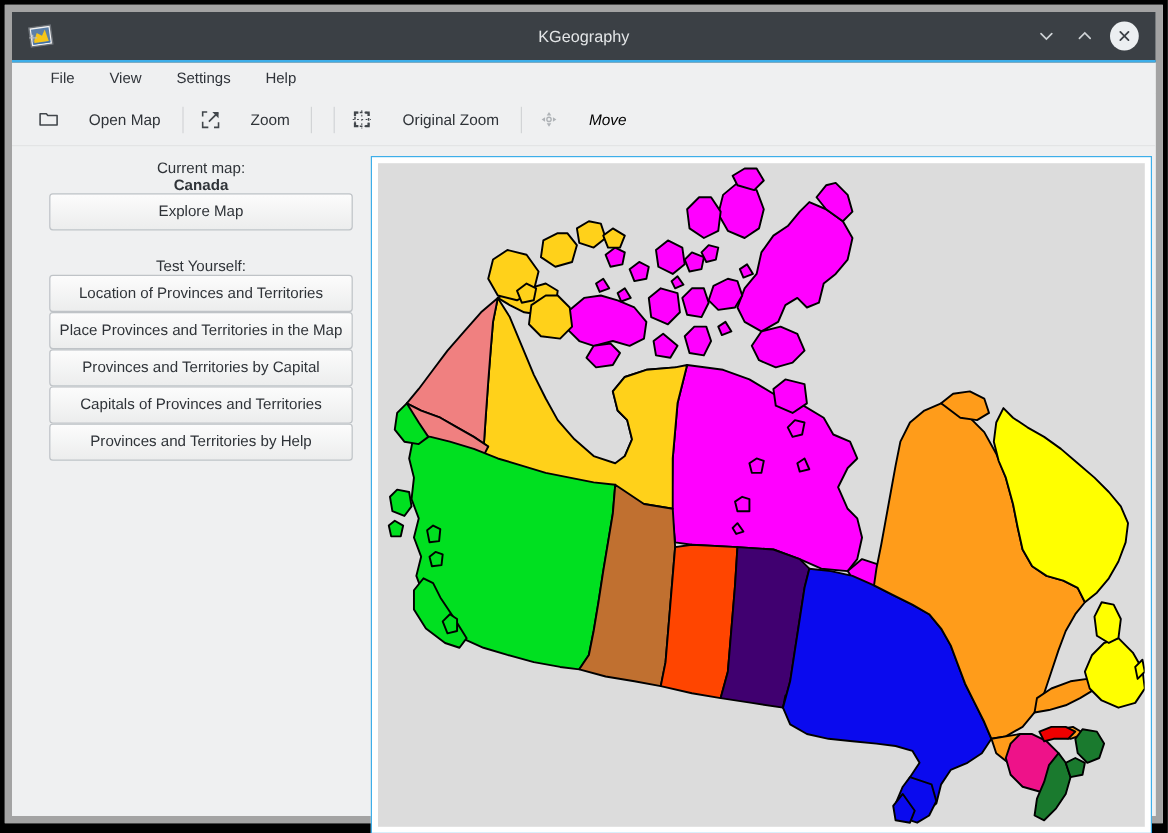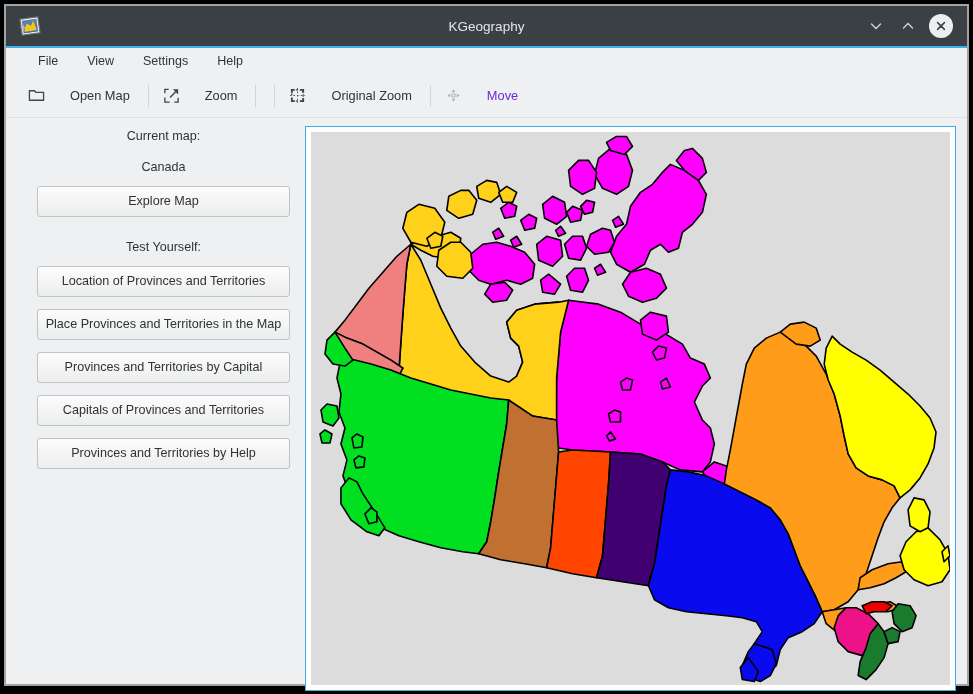--- a/index.html
+++ b/index.html
@@ -13,21 +13,21 @@
     overflow: hidden;
     font-family: "Liberation Sans", sans-serif;
   }
   .window {
     position: absolute;
     left: 4px;
     top: 4px;
     width: 965px;
     height: 682px;
     background: #eff0f1;
-    border: 2px solid #a3a3a3;
+    border: 6px solid #a3a3a3;
     box-sizing: border-box;
     display: flex;
     flex-direction: column;
   }
   
   .titlebar {
     height: 42px;
     background: #3b4045;
     display: flex;
     align-items: center;
@@ -106,21 +106,21 @@
   .tb-item {
     display: flex;
     align-items: center;
     gap: 25px;
     font-size: 12.8px;
     color: #2f3338;
     padding: 4px 9px 4px 5px;
     border-radius: 3px;
     cursor: default;
   }
-  .tb-item.disabled { color: #6d28d9; }
+  .tb-item.disabled { color: #000000; font-style: italic; }
   .tb-sep {
     width: 1px;
     height: 22px;
     background: #d2d4d6;
     margin: 0 9px;
   }
   .tb-icon { width: 17px; height: 17px; display:block; }
   
   .content {
     flex: 1 1 auto;
@@ -134,27 +134,26 @@
     flex: 0 0 auto;
     padding: 8px 13px 0 19px;
     box-sizing: border-box;
   }
   .side-label {
     text-align: center;
     font-size: 12.6px;
     color: #2f3338;
     margin-top: 3px;
   }
-  .side-label.bold { font-weight: normal; margin-top: 17px; }
+  .side-label.bold { font-weight: bold; margin-top: 0; }
   .btn {
     display: block;
     width: 100%;
     box-sizing: border-box;
     height: 31px;
-    margin-top: 12px;
     border: 1px solid #bfc3c7;
     border-radius: 3px;
     background: linear-gradient(to bottom, #fcfcfc 0%, #eceded 100%);
     color: #2f3338;
     font-size: 12.6px;
     font-family: "Liberation Sans", sans-serif;
     cursor: default;
     text-align: center;
     line-height: 29px;
     padding: 0;

